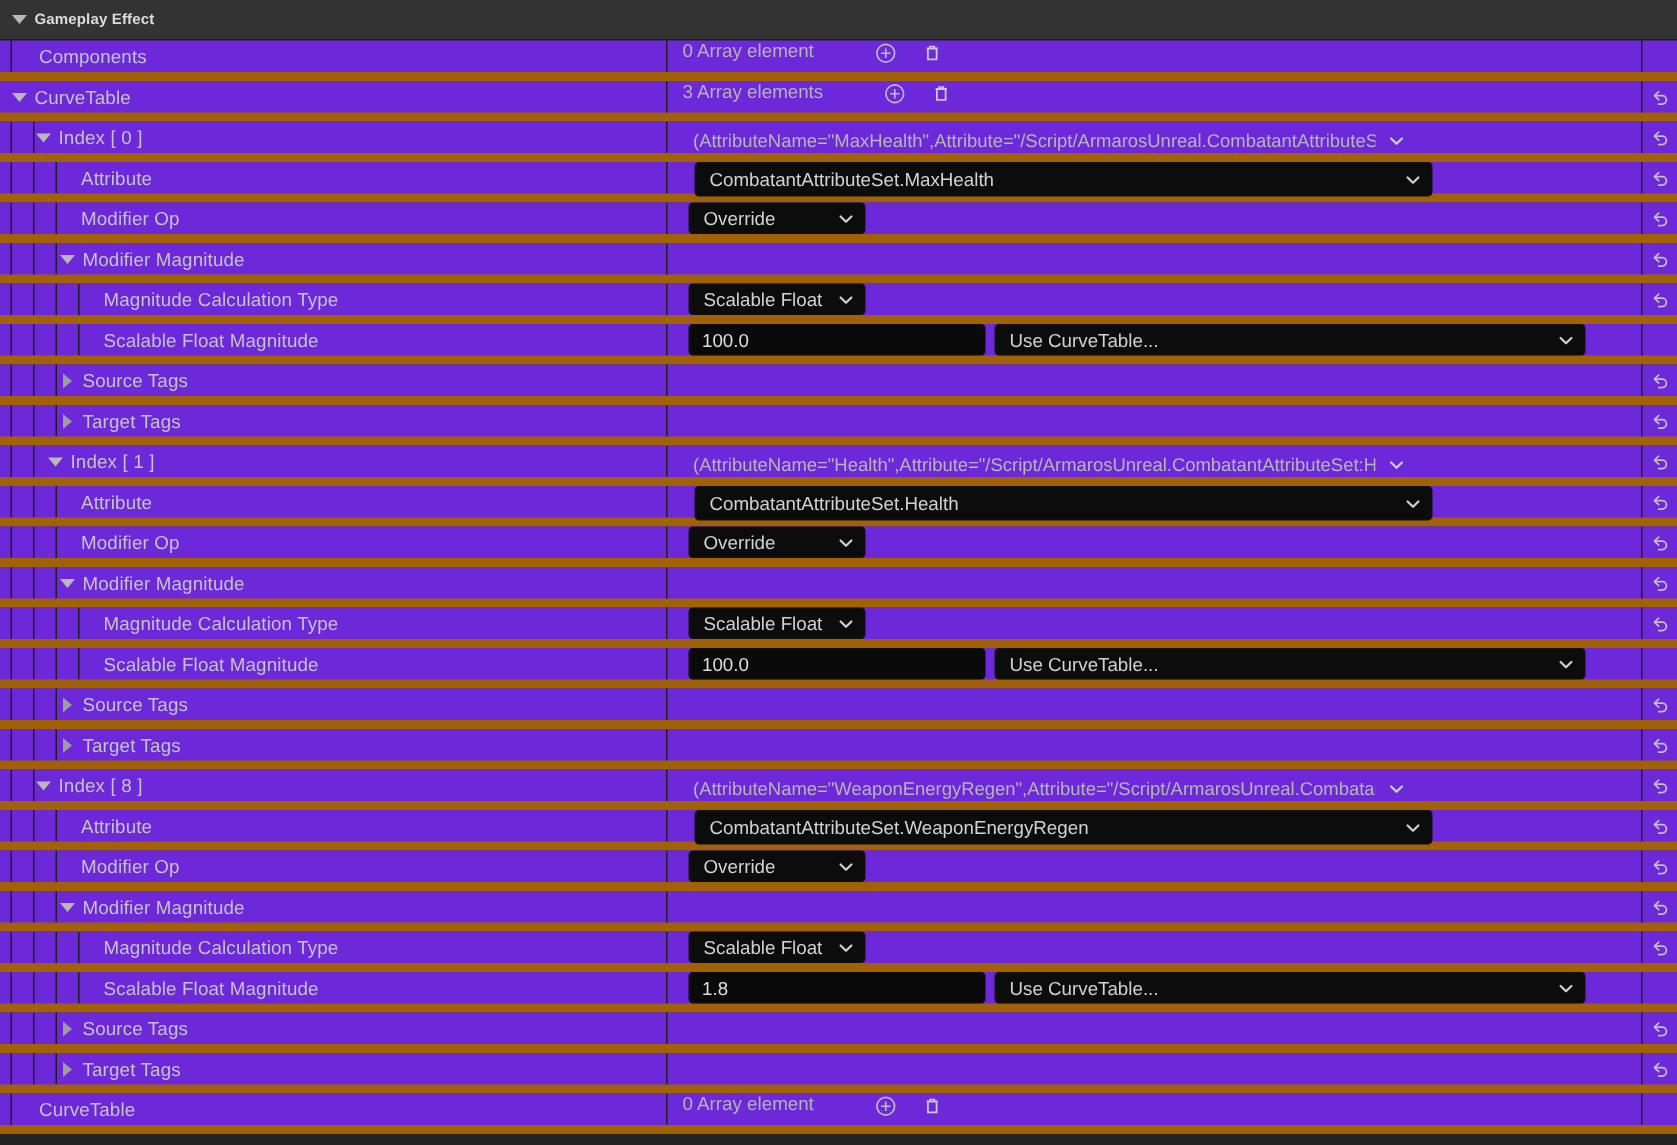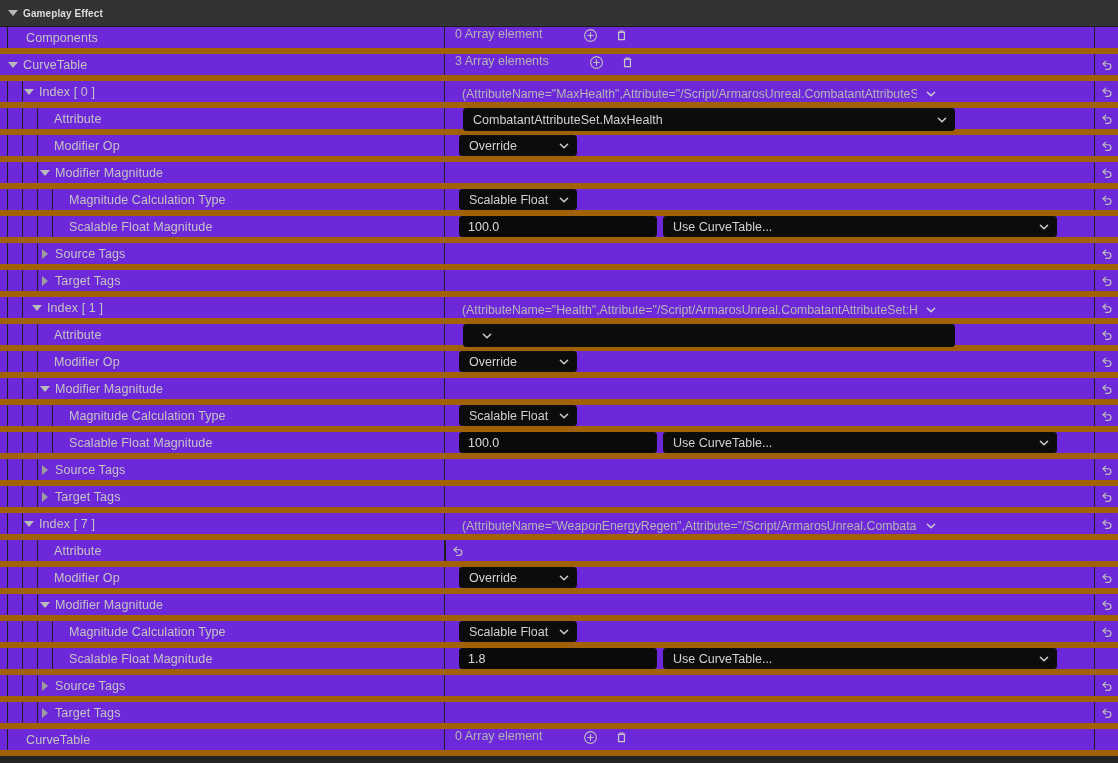--- a/index.html
+++ b/index.html
@@ -437,20 +437,21 @@
     <div class="namecell" style="padding-left:54px;">
       <span class="guides">
           <i style="left:7px"></i>
           <i style="left:22px"></i>
           <i style="left:37px"></i>
         </span>
       <span class="label">Attribute</span>
     </div>
     <div class="valcell" style="padding-left:18px;">
       <div class="combo w-attr">
+        <span class="ctxt">CombatantAttributeSet.Health</span>
         <span class="chev">
             <svg width="12" height="12" viewBox="0 0 12 12">
               <path d="M2.4 4.3 6 7.8l3.6-3.5" fill="none" stroke="#cfcfcf" stroke-width="1.5" stroke-linecap="round" stroke-linejoin="round"></path>
             </svg>
           </span>
       </div>
     </div>
     <div class="revert">
       <svg width="14" height="14" viewBox="0 0 16 16">
           <path d="M4.2 6.6h5.1a3.2 3.2 0 0 1 0 6.4H6.6" fill="none" stroke="#c0c0c0" stroke-width="1.35" stroke-linecap="round"></path>
@@ -598,21 +599,21 @@
     </div>
   </div>
 
   <div class="row">
     <div class="namecell" style="padding-left:22px;">
       <span class="guides">
           <i style="left:7px"></i>
           <i style="left:22px"></i>
         </span>
       <span class="exp open"></span>
-      <span class="label">Index [ 7 ]</span>
+      <span class="label">Index [ 8 ]</span>
     </div>
     <div class="valcell" style="padding-left:8px;">
       <div class="combo flat">
         <span class="ctxt">(AttributeName="WeaponEnergyRegen",Attribute="/Script/ArmarosUnreal.CombatantAttribu</span>
         <span class="chev">
             <svg width="12" height="12" viewBox="0 0 12 12">
               <path d="M2.4 4.3 6 7.8l3.6-3.5" fill="none" stroke="#cfcfcf" stroke-width="1.5" stroke-linecap="round" stroke-linejoin="round"></path>
             </svg>
           </span>
       </div>
@@ -626,20 +627,30 @@
   </div>
 
   <div class="row">
     <div class="namecell" style="padding-left:54px;">
       <span class="guides">
           <i style="left:7px"></i>
           <i style="left:22px"></i>
           <i style="left:37px"></i>
         </span>
       <span class="label">Attribute</span>
+    </div>
+    <div class="valcell" style="padding-left:18px;">
+      <div class="combo w-attr">
+        <span class="ctxt">CombatantAttributeSet.WeaponEnergyRegen</span>
+        <span class="chev">
+            <svg width="12" height="12" viewBox="0 0 12 12">
+              <path d="M2.4 4.3 6 7.8l3.6-3.5" fill="none" stroke="#cfcfcf" stroke-width="1.5" stroke-linecap="round" stroke-linejoin="round"></path>
+            </svg>
+          </span>
+      </div>
     </div>
     <div class="revert">
       <svg width="14" height="14" viewBox="0 0 16 16">
           <path d="M4.2 6.6h5.1a3.2 3.2 0 0 1 0 6.4H6.6" fill="none" stroke="#c0c0c0" stroke-width="1.35" stroke-linecap="round"></path>
           <path d="M6.6 3.6 3.4 6.6l3.2 3" fill="none" stroke="#c0c0c0" stroke-width="1.35" stroke-linecap="round" stroke-linejoin="round"></path>
         </svg>
     </div>
   </div>
 
   <div class="row">

